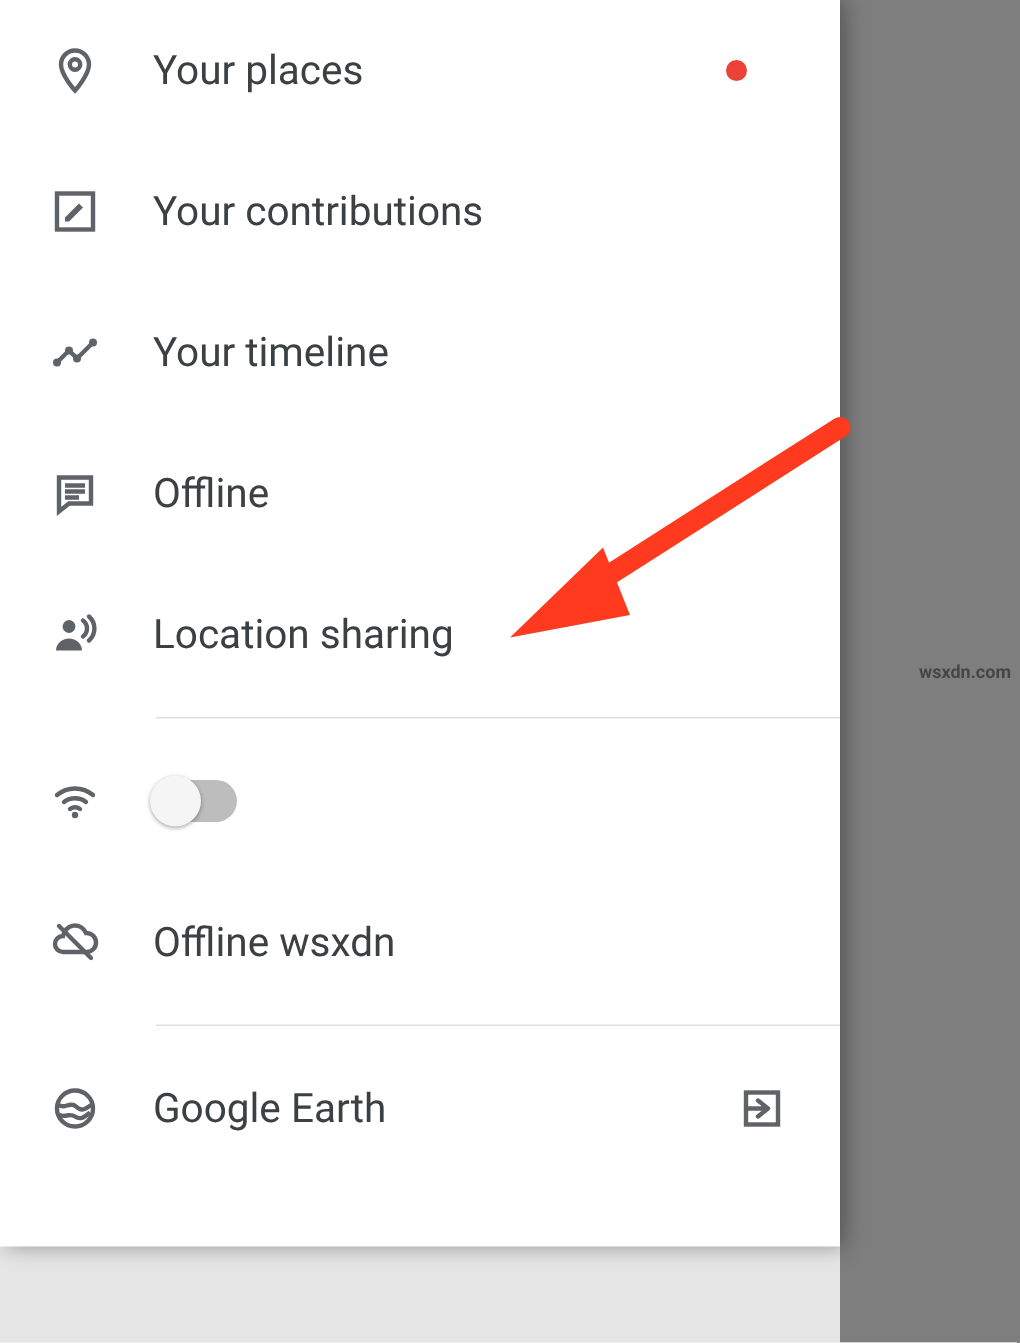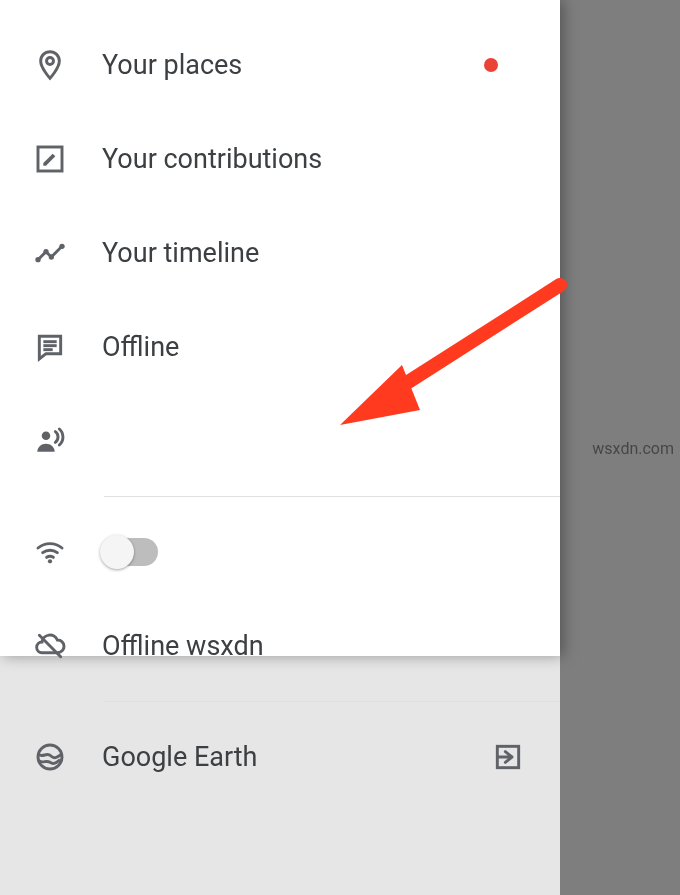--- a/index.html
+++ b/index.html
@@ -25,25 +25,24 @@
     .scrim {
       position: absolute;
       left: 560px; top: 0; width: 120px; height: 895px;
       background: rgba(0,0,0,0.45);
       z-index: 2;
     }
 
     .drawer {
       position: absolute;
       left: 0; top: 0;
-      width: 560px; height: 656px;
+      width: 560px; height: 831px;
       background: #fff;
       box-shadow: 3px 0 14px rgba(0,0,0,0.35);
       z-index: 5;
-      padding-top: 18px;
     }
 
     .menu-item {
       display: flex;
       align-items: center;
       height: 94px;
       padding: 0 32px 0 30px;
       cursor: pointer;
     }
     .menu-icon {
@@ -90,23 +89,24 @@
       position: absolute;
       z-index: 10;
       pointer-events: none;
     }
 
     .watermark {
       position: absolute;
       right: 6px; top: 50%;
       transform: translateY(-50%);
       writing-mode: horizontal-tb;
-      font-size: 16px;
+      font-size: 12px;
       color: rgba(0,0,0,0.45);
       z-index: 20;
+      font-weight: bold;
     }
 
     .stroke-gray { stroke:#5f6368; fill:none; stroke-width:2.2; }
     .fill-gray { fill:#5f6368; }
   </style>
 </head>
 <body>
 
 <div class="map-bg"></div>
 
@@ -170,20 +170,21 @@
 
   <div class="menu-item">
     <span class="menu-icon">
       <svg viewBox="0 0 24 24">
           <circle cx="9" cy="8" r="3.2" class="fill-gray"></circle>
           <path d="M2.5 20 c0-3.5 3-6 6.5-6 s6.5 2.5 6.5 6" class="fill-gray"></path>
           <path d="M16 5 a5 5 0 0 1 0 8" class="stroke-gray" stroke-linecap="round"></path>
           <path d="M19 3 a8 8 0 0 1 0 12" class="stroke-gray" stroke-linecap="round"></path>
         </svg>
     </span>
+    <span class="menu-label">Location sharing</span>
   </div>
 
 
   <div class="divider"></div>
 
   <div class="menu-item">
     <span class="menu-icon">
       <svg viewBox="0 0 24 24">
           <path d="M3 9 a14 14 0 0 1 18 0" class="stroke-gray" stroke-linecap="round"></path>
           <path d="M6.5 12.5 a9 9 0 0 1 11 0" class="stroke-gray" stroke-linecap="round"></path>

